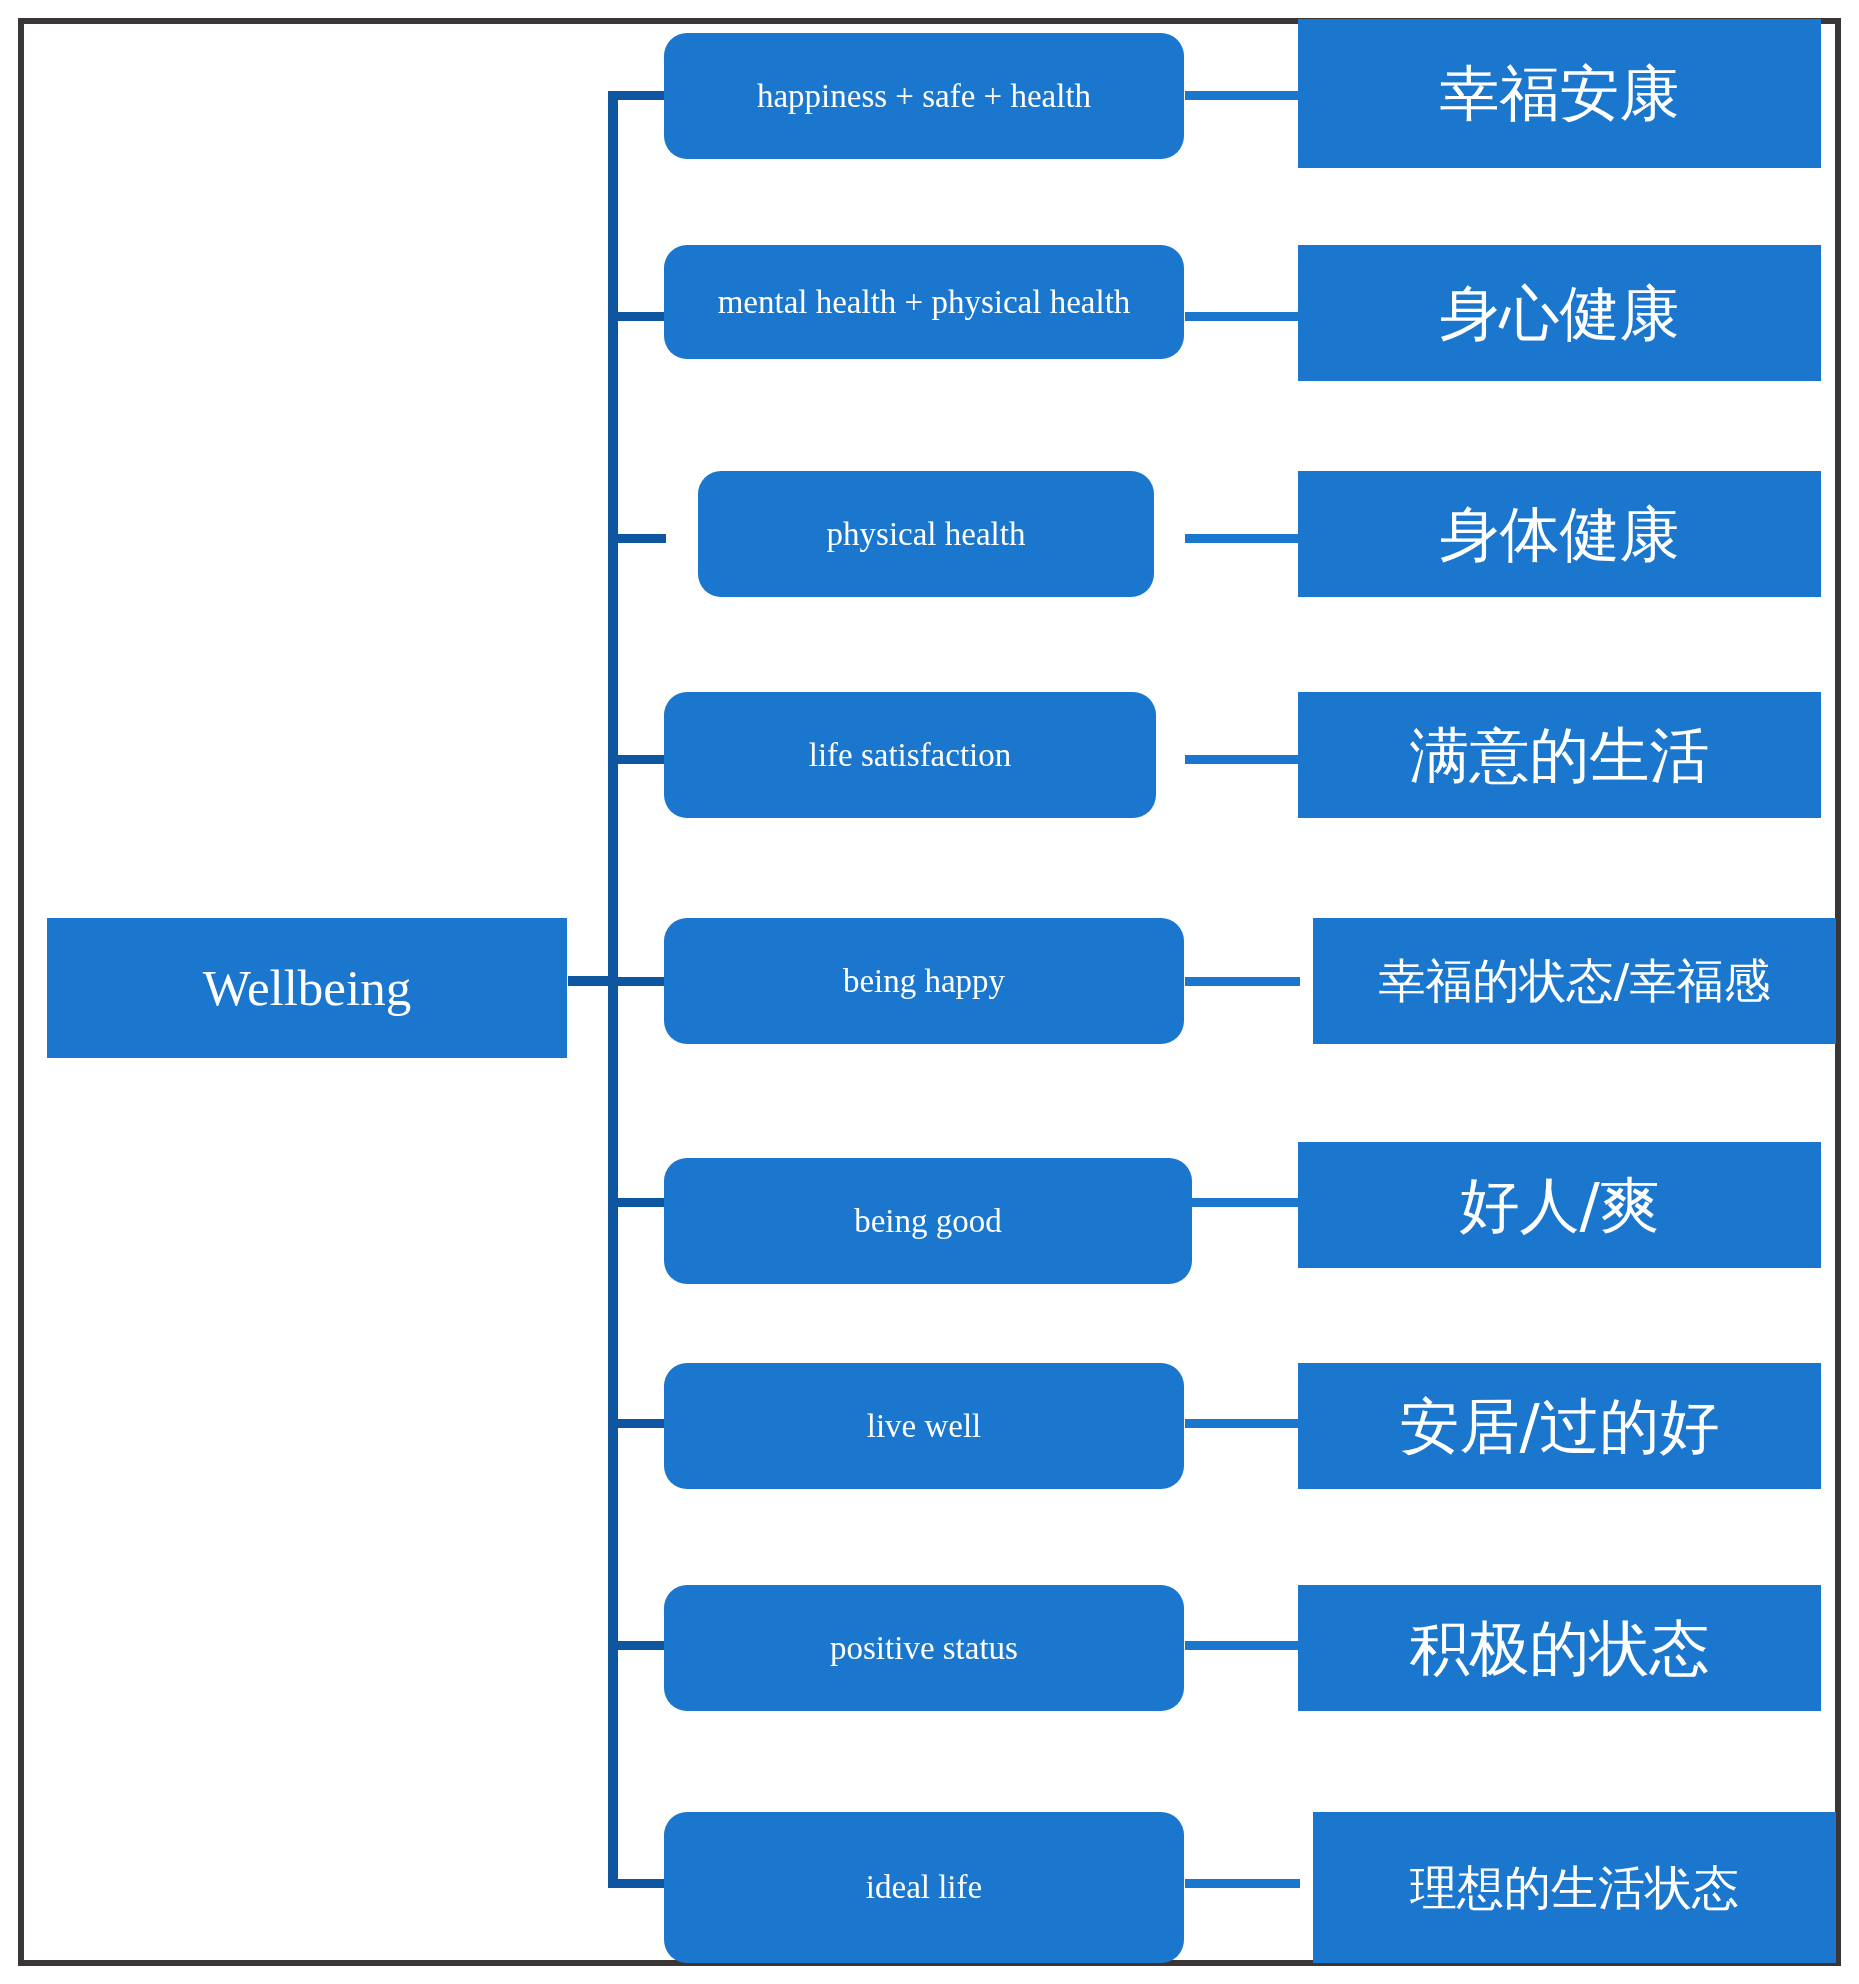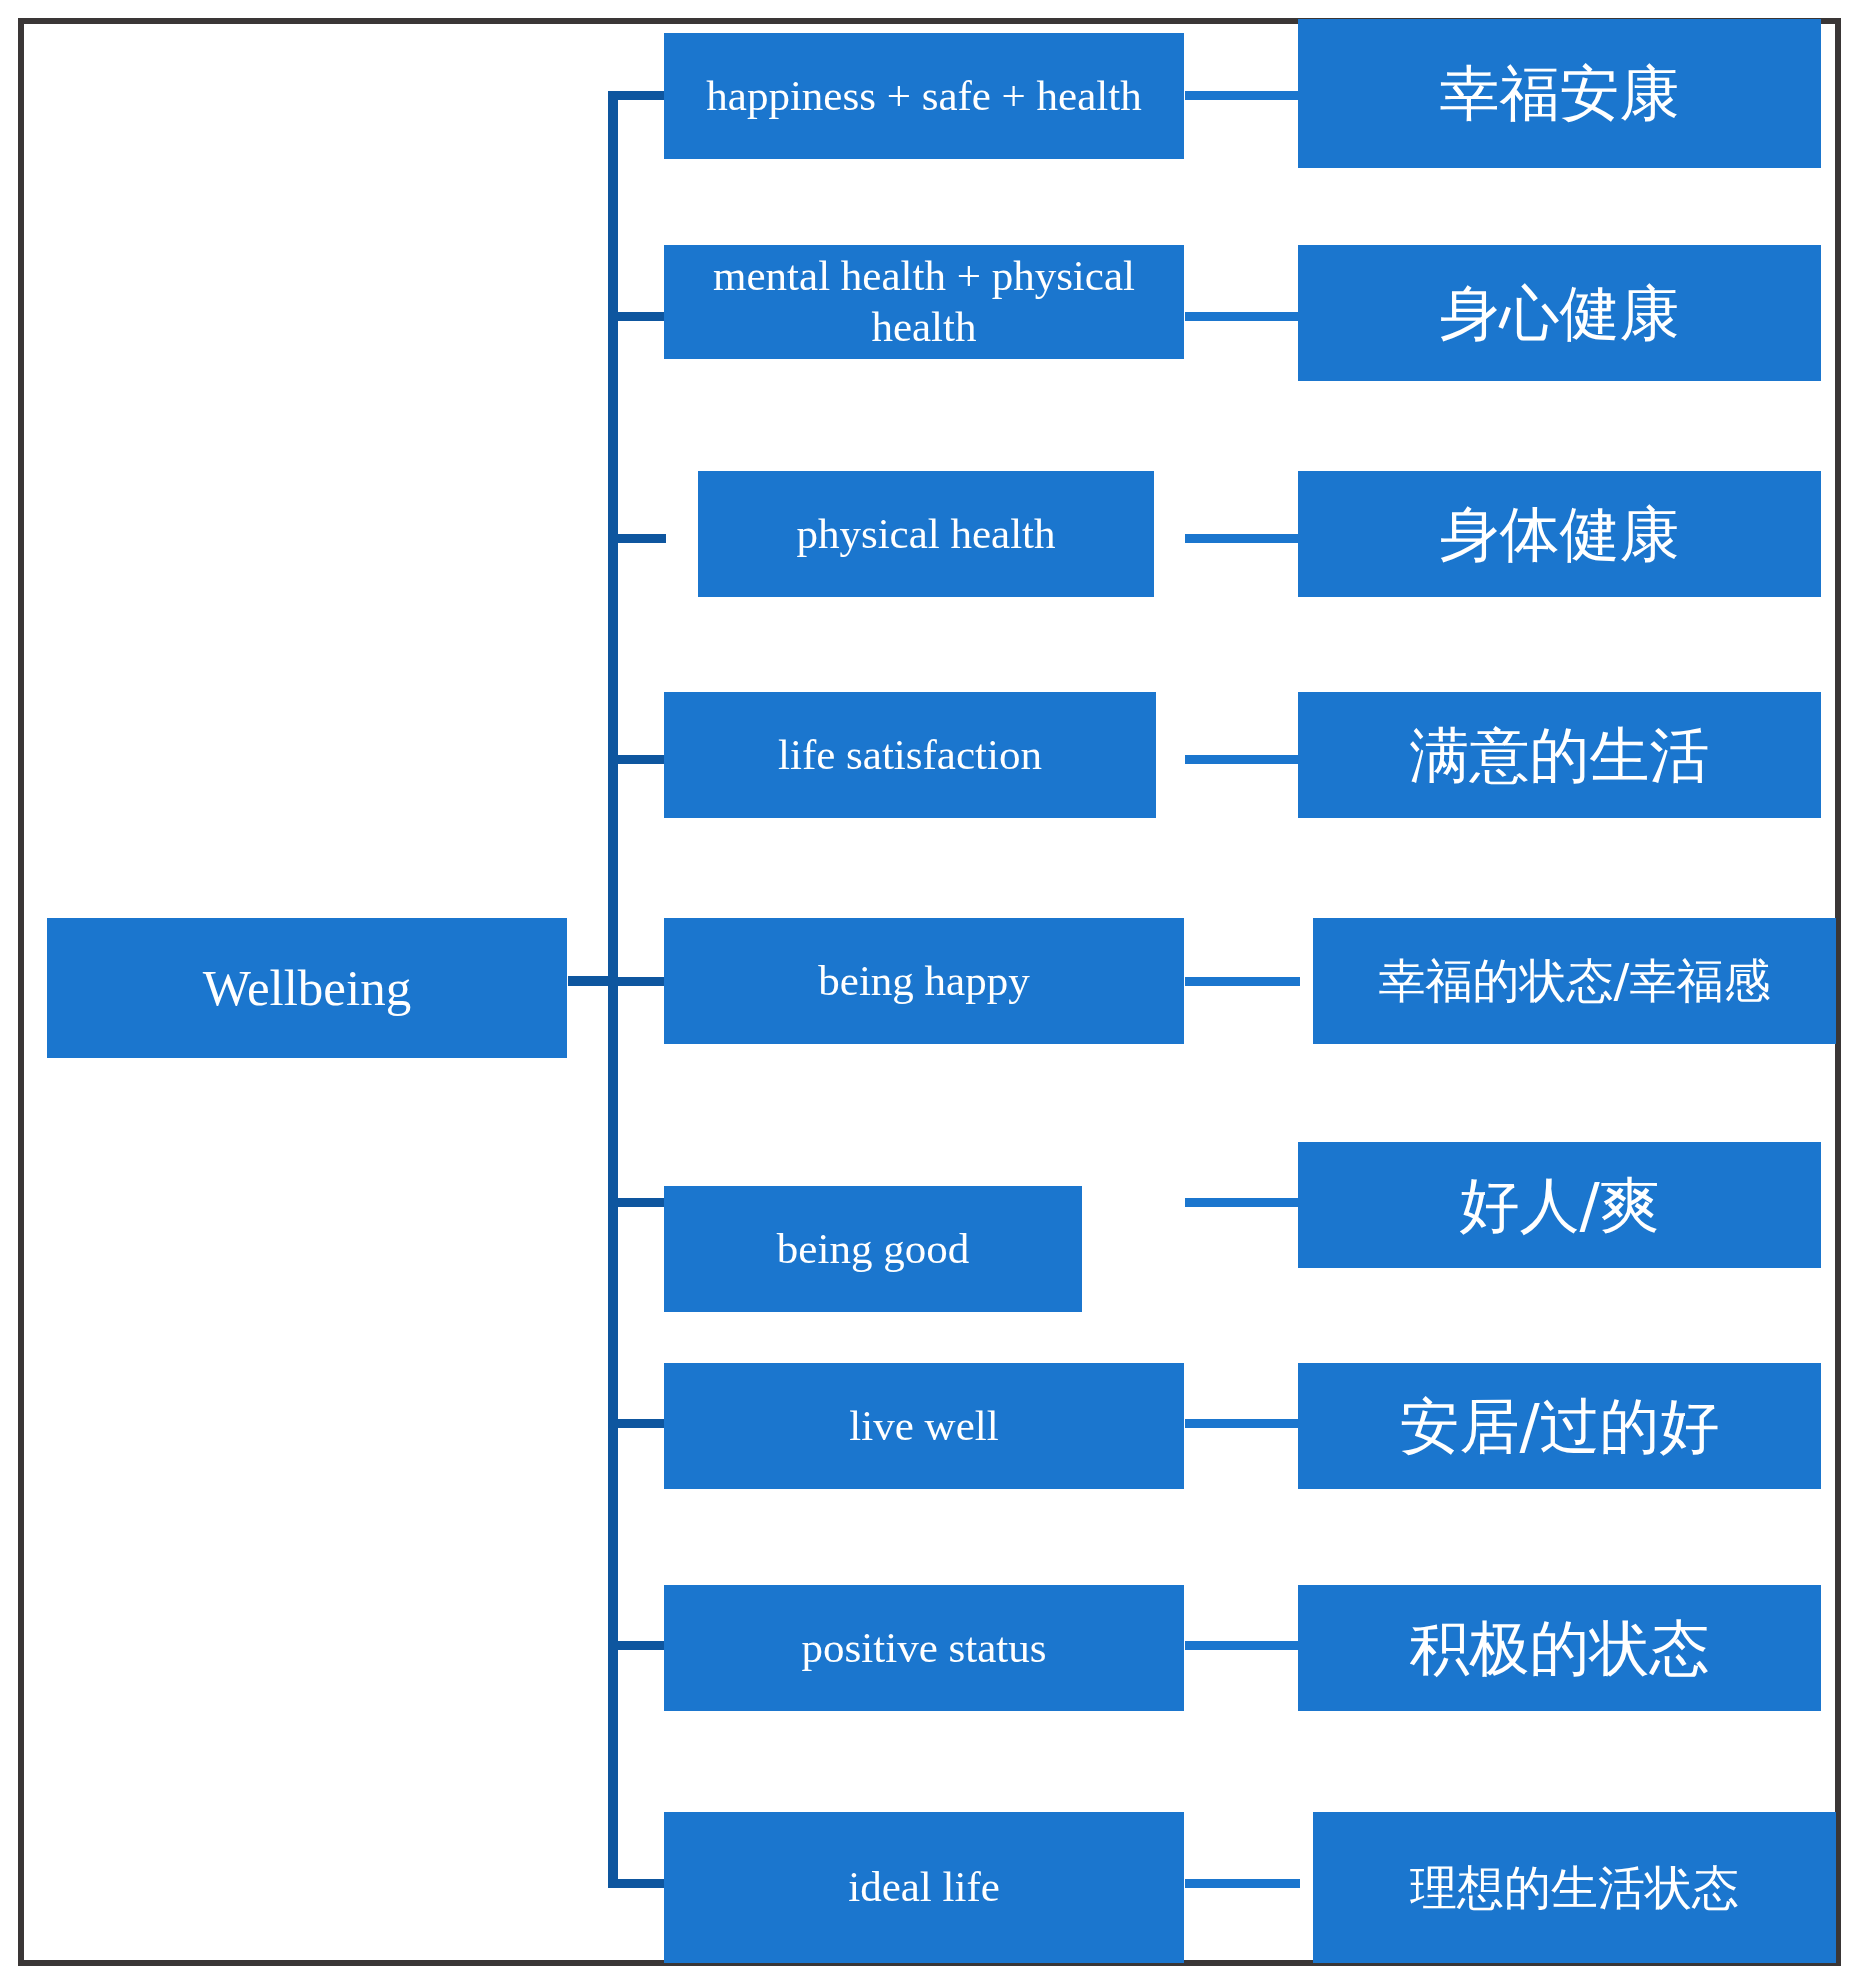--- a/index.html
+++ b/index.html
@@ -63,21 +63,22 @@
     justify-content: center;
     text-align: center;
     box-sizing: border-box;
     padding: 2.8px 9.7px;
     line-height: 1.18;
   }
   .node.root {
     font-size: 51px;
   }
   .node.en {
-    font-size: 43px;
+    font-size: 33px;
+    border-radius: 23px;
   }
   .node.zh {
     font-size: 60px;
     font-family: "DejaVu Sans", "Liberation Sans", sans-serif;
     font-weight: 400;
   }
   .node.zh.long {
     font-size: 47px;
     margin-left: 15px;
   }
@@ -113,21 +114,21 @@
   <div class="mid-stub" style="left:1185px; top:1641px; width:115px;"></div>
   <div class="mid-stub" style="left:1185px; top:1879px; width:115px;"></div>
 
   <div class="node root" style="left:47px; top:918px; width:520px; height:140px;">Wellbeing</div>
 
   <div class="node en" style="left:664px; top:33px; width:520px; height:126px;">happiness + safe + health</div>
   <div class="node en" style="left:664px; top:245px; width:520px; height:114px;">mental health + physical health</div>
   <div class="node en" style="left:676px; top:471px; width:456px; height:126px;margin-left:22px;">physical health</div>
   <div class="node en" style="left:664px; top:692px; width:492px; height:126px;">life satisfaction</div>
   <div class="node en" style="left:664px; top:918px; width:520px; height:126px;">being happy</div>
-  <div class="node en" style="left:664px; top:1186px; width:418px; height:126px;">being good</div>
+  <div class="node en" style="left:664px; top:1158px; width:528px; height:126px;">being good</div>
   <div class="node en" style="left:664px; top:1363px; width:520px; height:126px;">live well</div>
   <div class="node en" style="left:664px; top:1585px; width:520px; height:126px;">positive status</div>
   <div class="node en" style="left:664px; top:1812px; width:520px; height:151px;">ideal life</div>
 
   <div class="node zh" style="left:1298px; top:19.4px; width:523px; height:149px;">幸福安康</div>
   <div class="node zh" style="left:1298px; top:245px; width:523px; height:136px;">身心健康</div>
   <div class="node zh" style="left:1298px; top:471px; width:523px; height:126px;">身体健康</div>
   <div class="node zh" style="left:1298px; top:692px; width:523px; height:126px;">满意的生活</div>
   <div class="node zh long" style="left:1298px; top:918px; width:523px; height:126px;">幸福的状态/幸福感</div>
   <div class="node zh" style="left:1298px; top:1142px; width:523px; height:126px;">好人/爽</div>

